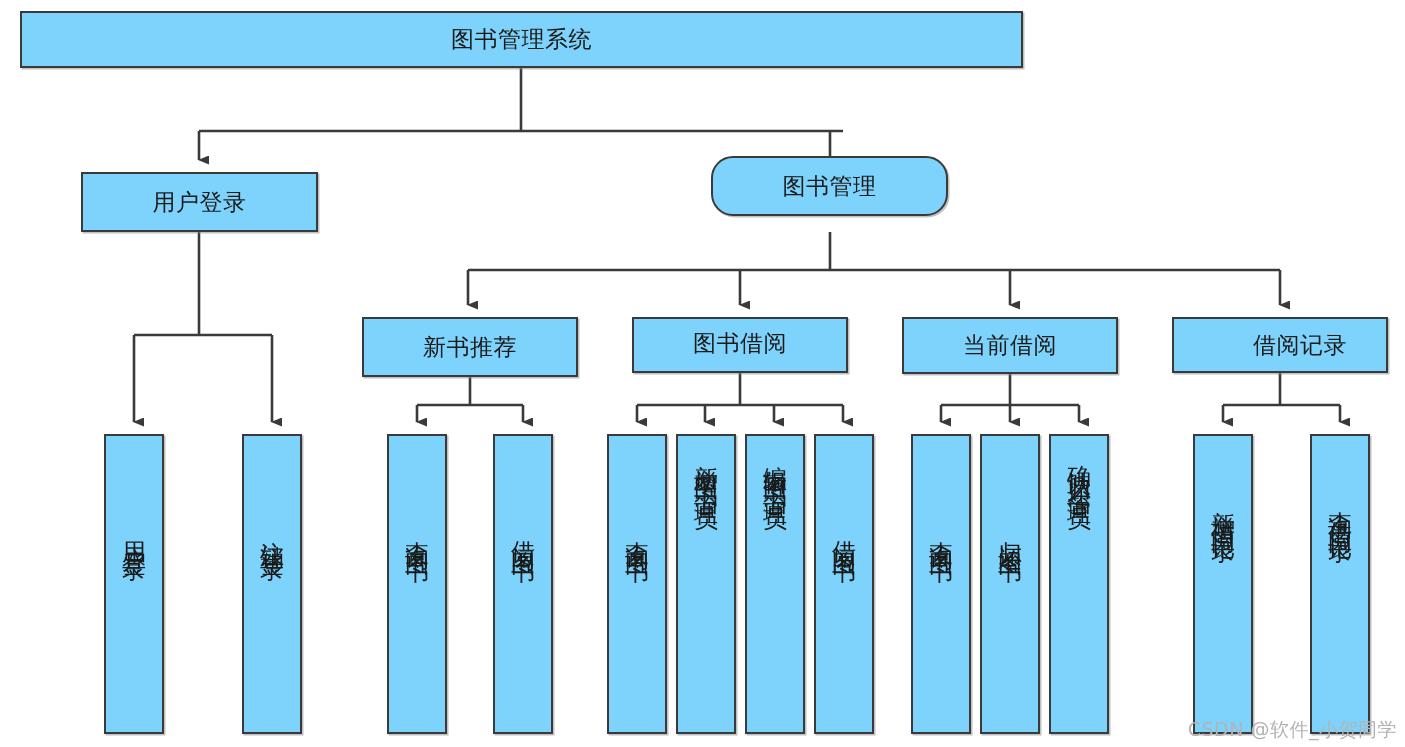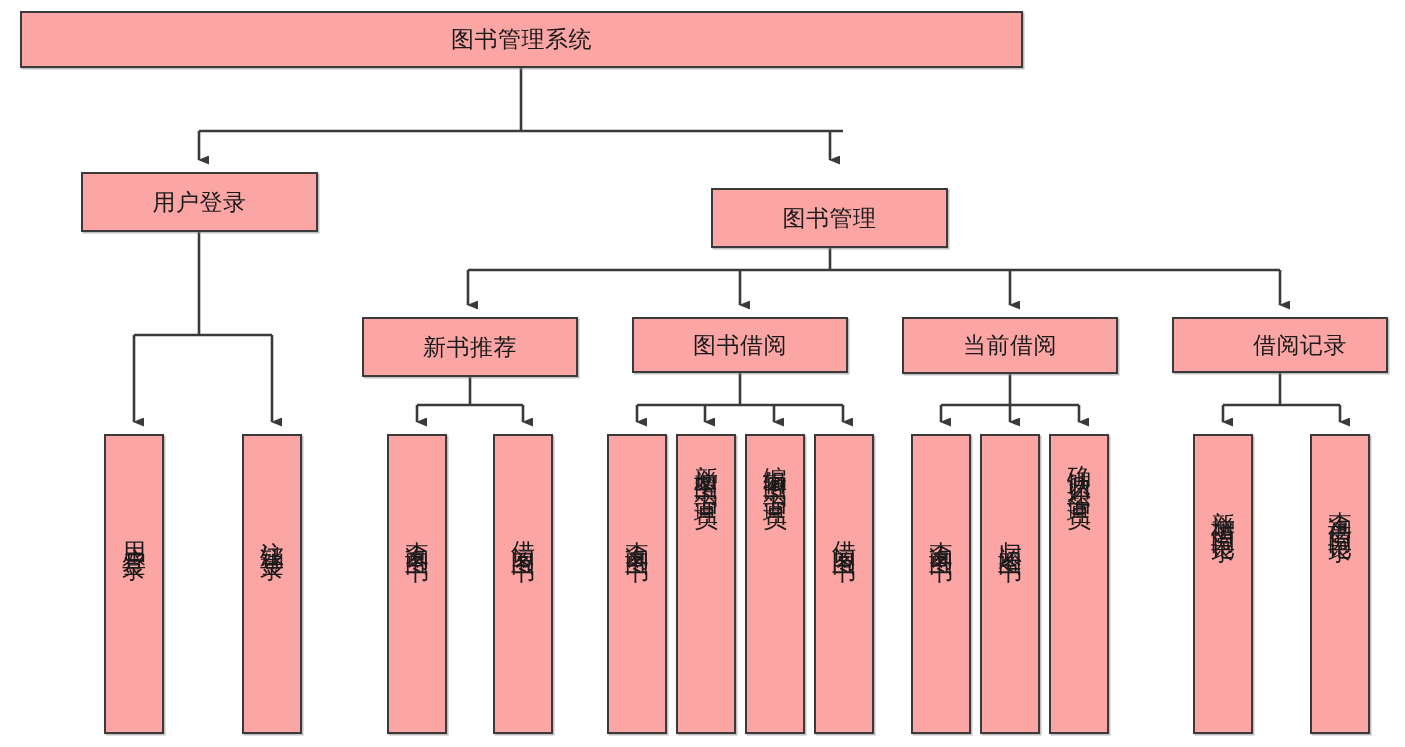--- a/index.html
+++ b/index.html
@@ -22,21 +22,21 @@
     position: absolute;
     left: 0;
     top: 0;
     width: 1405px;
     height: 747px;
   }
   .node {
     position: absolute;
     box-sizing: border-box;
     border: 2px solid #3a3a3a;
-    background: #fca5a5;
+    background: #7dd3fc;
     color: #1a1a1a;
     display: flex;
     align-items: center;
     justify-content: center;
     box-shadow: 1.5px 1.5px 0 rgba(140,140,140,0.55);
   }
   .node .lbl {
     display: block;
     text-align: center;
     line-height: 1.22;
@@ -131,28 +131,28 @@
     </g>
   </svg>
 
   <div class="node horiz" style="left:20px; top:11px; width:1003px; height:57px;">
     <span class="lbl">图书管理系统</span>
   </div>
 
   <div class="node horiz" style="left:81px; top:172px; width:237px; height:60px;">
     <span class="lbl">用户登录</span>
   </div>
-  <div class="node horiz" style="left:711px; top:188px; width:237px; height:60px;">
+  <div class="node horiz" style="left:711px; top:156px; width:237px; height:60px;border-radius:22px;">
     <span class="lbl">图书管理</span>
   </div>
 
   <div class="node horiz" style="left:362px; top:317px; width:216px; height:60px;">
     <span class="lbl">新书推荐</span>
   </div>
-  <div class="node horiz" style="left:632px; top:317px; width:216px; height:56px;">
+  <div class="node horiz" style="left:632px; top:317px; width:216px; height:56px;font-family:Liberation Mono, monospace;">
     <span class="lbl">图书借阅</span>
   </div>
   <div class="node horiz" style="left:902px; top:317px; width:216px; height:57px;">
     <span class="lbl">当前借阅</span>
   </div>
   <div class="node horiz" style="left:1172px; top:317px; width:216px; height:56px;padding-left:40px;">
     <span class="lbl">借阅记录</span>
   </div>
 
   <div class="node vert mid" style="left:104px; top:434px; width:60px; height:300px;">
@@ -192,14 +192,15 @@
     <span class="lbl" style="margin-top: 4px;">确认归还（管理员）</span>
   </div>
 
   <div class="node vert mid" style="left:1193px; top:434px; width:60px; height:300px;">
     <span class="lbl" style="margin-top: 50px;">新增借阅记录</span>
   </div>
   <div class="node vert mid" style="left:1310px; top:434px; width:60px; height:300px;">
     <span class="lbl" style="margin-top: 50px;">查询借阅记录</span>
   </div>
 
+  <div id="watermark">CSDN @软件_小贺同学</div>
 
 </div>
 
 </body></html>

